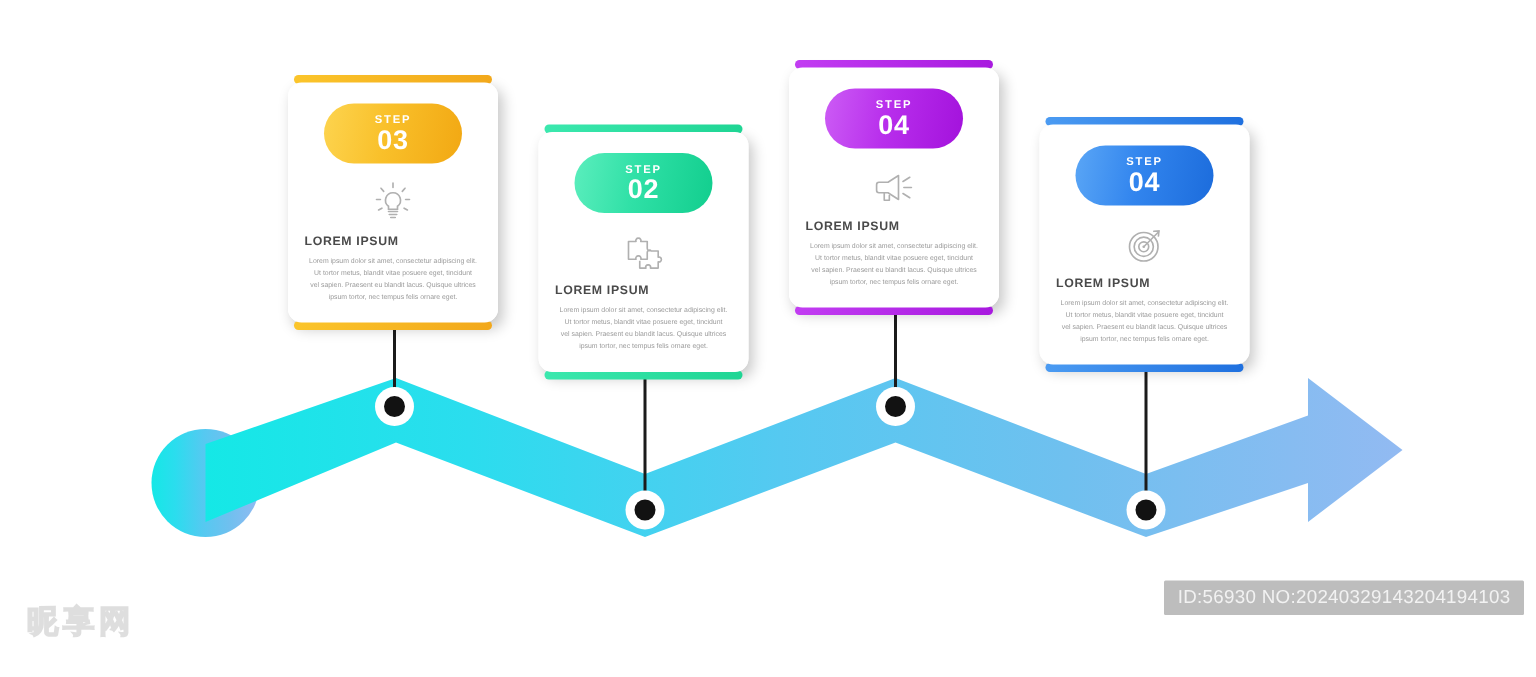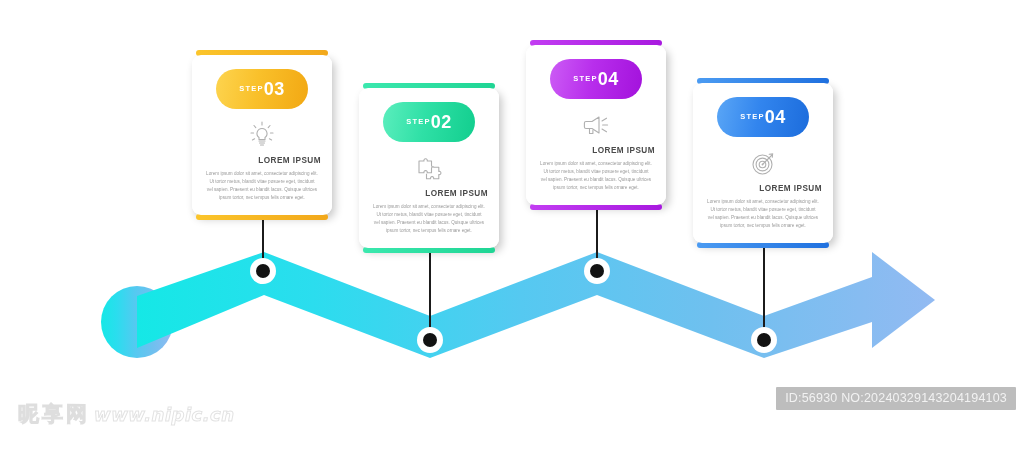--- a/index.html
+++ b/index.html
@@ -28,35 +28,35 @@
     position:absolute; left:4px; right:4px; height:6px; border-radius:4px;
   }
   .card-accent-top { top:-5px; }
   .card-accent-bottom { bottom:-5px; }
 
   .card-inner { position:relative; background:#fff; border-radius:9px; padding:14px 11px 13px; z-index:2; }
 
   .step-pill {
     width:92px; height:40px; margin:0 auto;
     border-radius:20px;
-    display:flex; flex-direction:row; align-items:center; justify-content:center;
+    display:flex; flex-direction:column; align-items:center; justify-content:center;
     color:#ffffff; line-height:1;
   }
   .step-pill .pill-word {
     font-size:7.5px; font-weight:bold; letter-spacing:1.2px; margin-bottom:1px;
   }
   .step-pill .pill-num {
     font-size:18px; font-weight:bold; letter-spacing:0.5px;
   }
 
   .card-icon { height:30px; margin:11px auto 6px; display:flex; align-items:center; justify-content:center; }
   .card-icon svg { display:block; }
 
   .card-title {
-    text-align:right; font-size:8.2px; font-weight:bold;
+    text-align:left; font-size:8.2px; font-weight:bold;
     color:#4a4a4a; letter-spacing:0.45px; margin-bottom:5px;
   }
   .card-body {
     text-align:center; font-size:4.6px; line-height:1.72;
     color:#9a9a9a; padding:0 3px;
   }
 
   
   .connector { position:absolute; width:1.6px; background:#1b1b1b; z-index:3; }
 
@@ -234,18 +234,17 @@
       <div class="card-body">Lorem ipsum dolor sit amet, consectetur adipiscing elit. Ut tortor metus, blandit vitae posuere eget, tincidunt vel sapien. Praesent eu blandit lacus. Quisque ultrices ipsum tortor, nec tempus felis ornare eget.</div>
     </div>
   </div>
 
   <div id="watermark">
     <div class="wm-cjk">
       <span>昵</span>
       <span>享</span>
       <span>网</span>
     </div>
-    <div class="wm-url">www.nipic.cn</div>
   </div>
 
   <div id="id-badge">ID:56930 NO:20240329143204194103</div>
 
 </div>
 
 </body></html>

